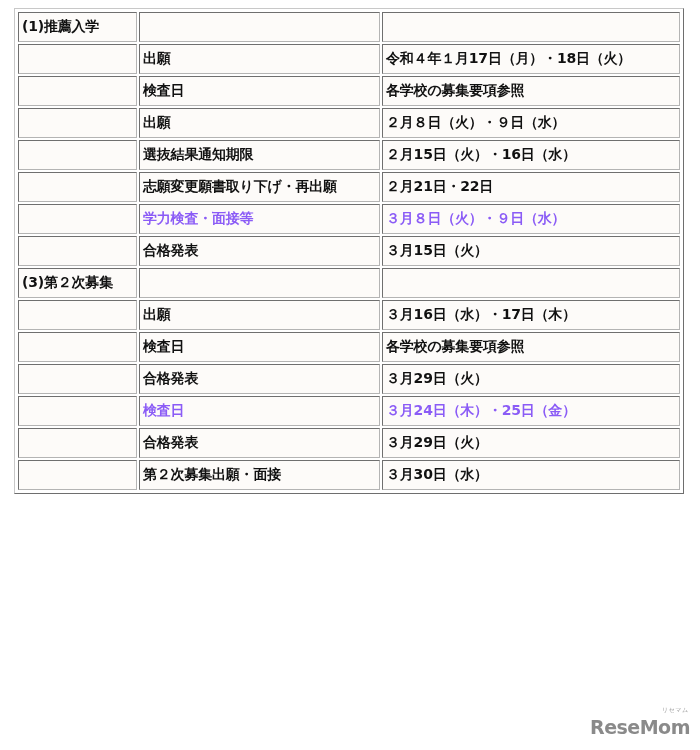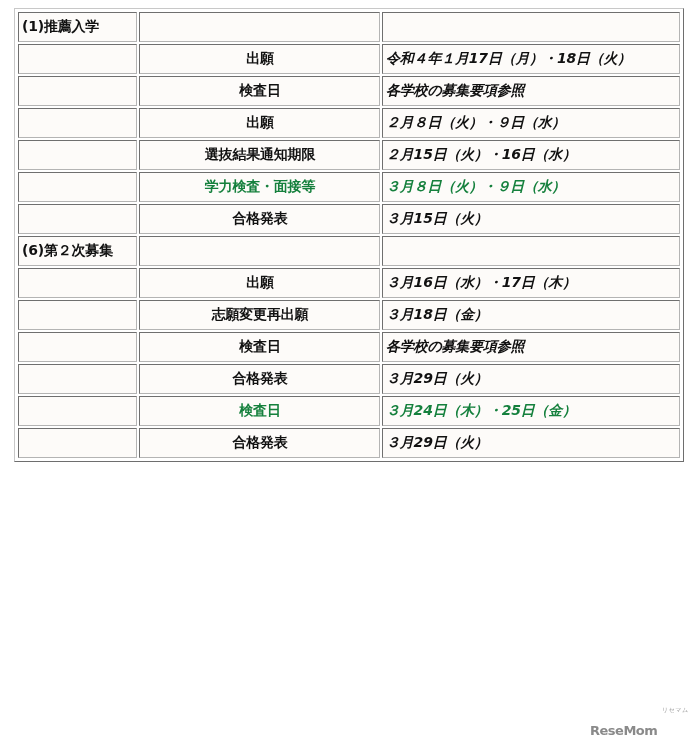--- a/index.html
+++ b/index.html
@@ -42,37 +42,37 @@
       border-left-color: #6f6f6f;
       font-size: 14px;
       font-weight: bold;
       color: #111111;
       white-space: nowrap;
       overflow: hidden;
       vertical-align: middle;
       letter-spacing: -0.2px;
     }
     .schedule-table td.col-cat { width: 112px; }
-    .schedule-table td.col-item { width: 234px; text-align: center; }
-    .schedule-table td.col-date { width: auto; font-style: italic; }
-    .schedule-table tr.highlight td { color: #15803d; }
+    .schedule-table td.col-item { width: 234px; }
+    .schedule-table td.col-date { width: auto; }
+    .schedule-table tr.highlight td { color: #8b5cf6; }
     .logo {
       position: absolute;
       left: 588px;
       top: 705px;
       width: 105px;
       height: 35px;
     }
     .logo-main {
       position: absolute;
       left: 2px;
       bottom: 2px;
       font-family: "DejaVu Sans", sans-serif;
       font-weight: bold;
-      font-size: 13px;
+      font-size: 19px;
       color: #8a8a8a;
       letter-spacing: -0.5px;
       text-align: right;
     }
     .logo-kana {
       position: absolute;
       left: 74px;
       top: 1px;
       font-size: 6px;
       color: #9a9a9a;
@@ -104,44 +104,44 @@
       <tr>
           <td class="col-cat"></td>
           <td class="col-item">出願</td>
           <td class="col-date">２月８日（火）・９日（水）</td>
         </tr>
       <tr>
           <td class="col-cat"></td>
           <td class="col-item">選抜結果通知期限</td>
           <td class="col-date">２月15日（火）・16日（水）</td>
         </tr>
+      <tr>
+          <td class="col-cat"></td>
+          <td class="col-item">志願変更願書取り下げ・再出願</td>
+          <td class="col-date">２月21日・22日</td>
+        </tr>
       <tr class="highlight">
           <td class="col-cat"></td>
           <td class="col-item">学力検査・面接等</td>
           <td class="col-date">３月８日（火）・９日（水）</td>
         </tr>
       <tr>
           <td class="col-cat"></td>
           <td class="col-item">合格発表</td>
           <td class="col-date">３月15日（火）</td>
         </tr>
       <tr>
-          <td class="col-cat">(6)第２次募集</td>
+          <td class="col-cat">(3)第２次募集</td>
           <td class="col-item"></td>
           <td class="col-date"></td>
         </tr>
       <tr>
           <td class="col-cat"></td>
           <td class="col-item">出願</td>
           <td class="col-date">３月16日（水）・17日（木）</td>
-        </tr>
-      <tr>
-          <td class="col-cat"></td>
-          <td class="col-item">志願変更再出願</td>
-          <td class="col-date">３月18日（金）</td>
         </tr>
       <tr>
           <td class="col-cat"></td>
           <td class="col-item">検査日</td>
           <td class="col-date">各学校の募集要項参照</td>
         </tr>
       <tr>
           <td class="col-cat"></td>
           <td class="col-item">合格発表</td>
           <td class="col-date">３月29日（火）</td>
@@ -149,20 +149,25 @@
       <tr class="highlight">
           <td class="col-cat"></td>
           <td class="col-item">検査日</td>
           <td class="col-date">３月24日（木）・25日（金）</td>
         </tr>
       <tr>
           <td class="col-cat"></td>
           <td class="col-item">合格発表</td>
           <td class="col-date">３月29日（火）</td>
         </tr>
+      <tr>
+          <td class="col-cat"></td>
+          <td class="col-item">第２次募集出願・面接</td>
+          <td class="col-date">３月30日（水）</td>
+        </tr>
     </tbody>
   </table>
 
   <div class="logo">
     <span class="logo-kana">リセマム</span>
     <span class="logo-main">ReseMom</span>
   </div>
 </div>
 
 </body></html>

